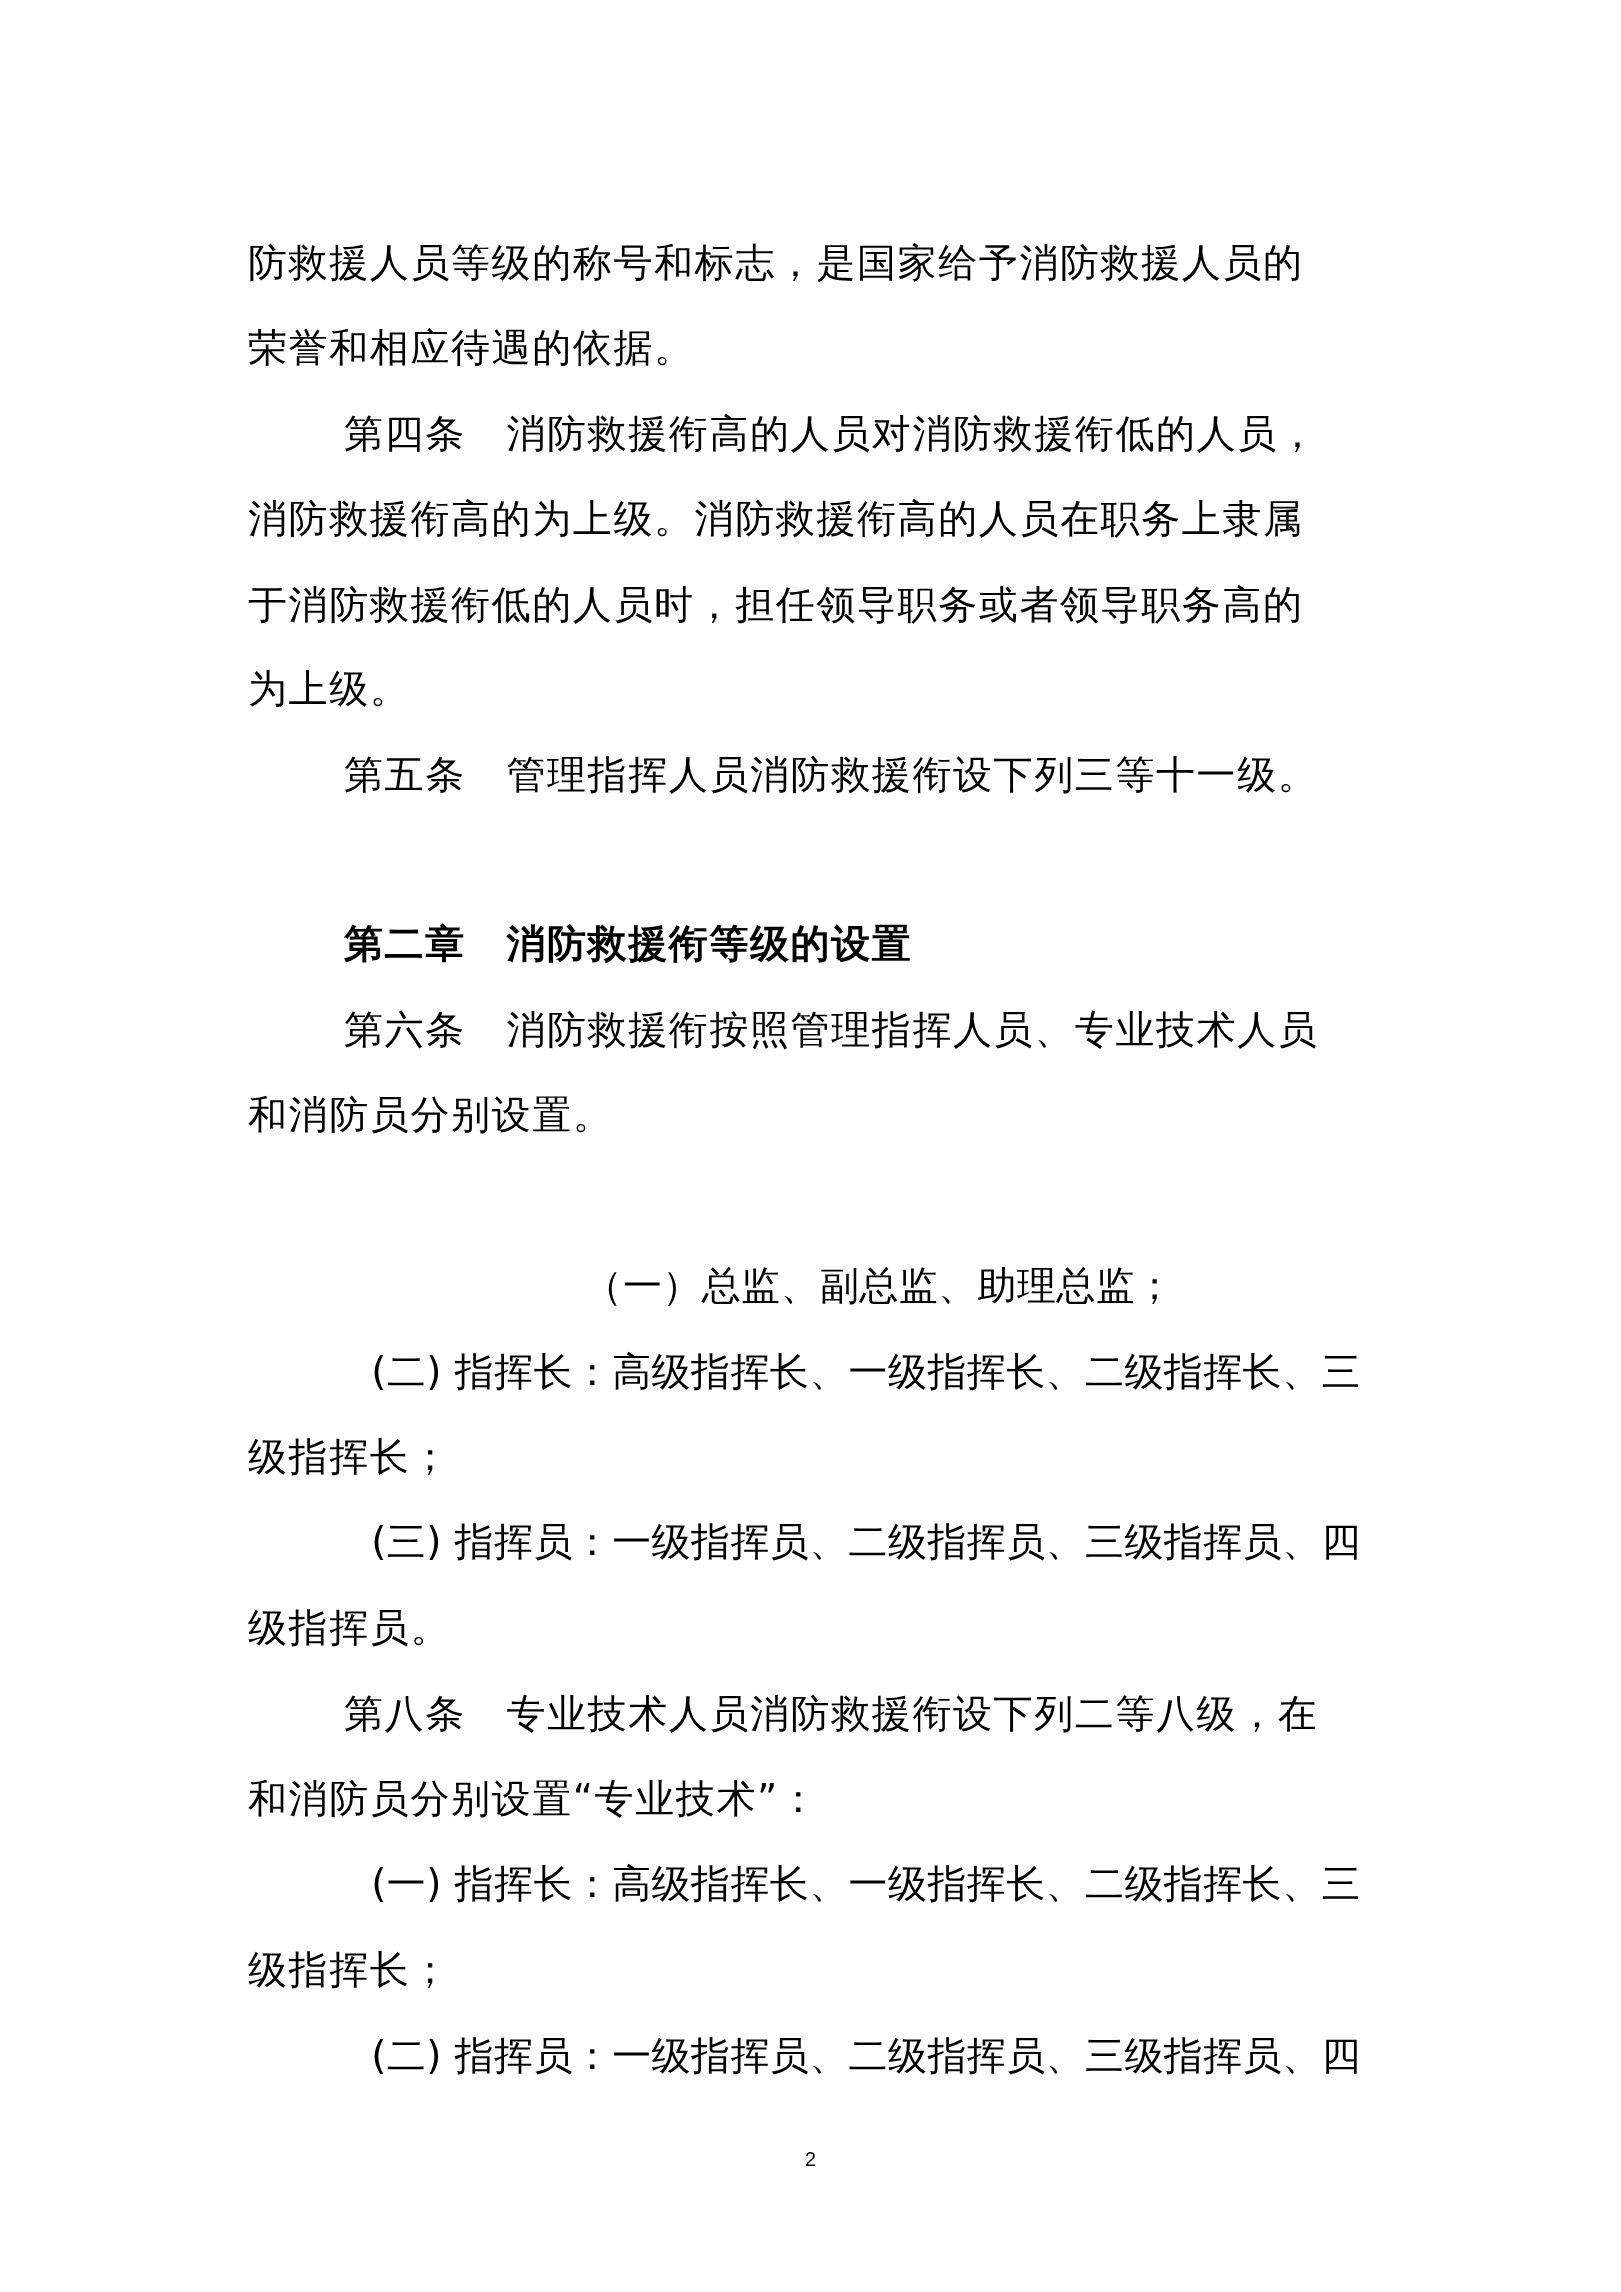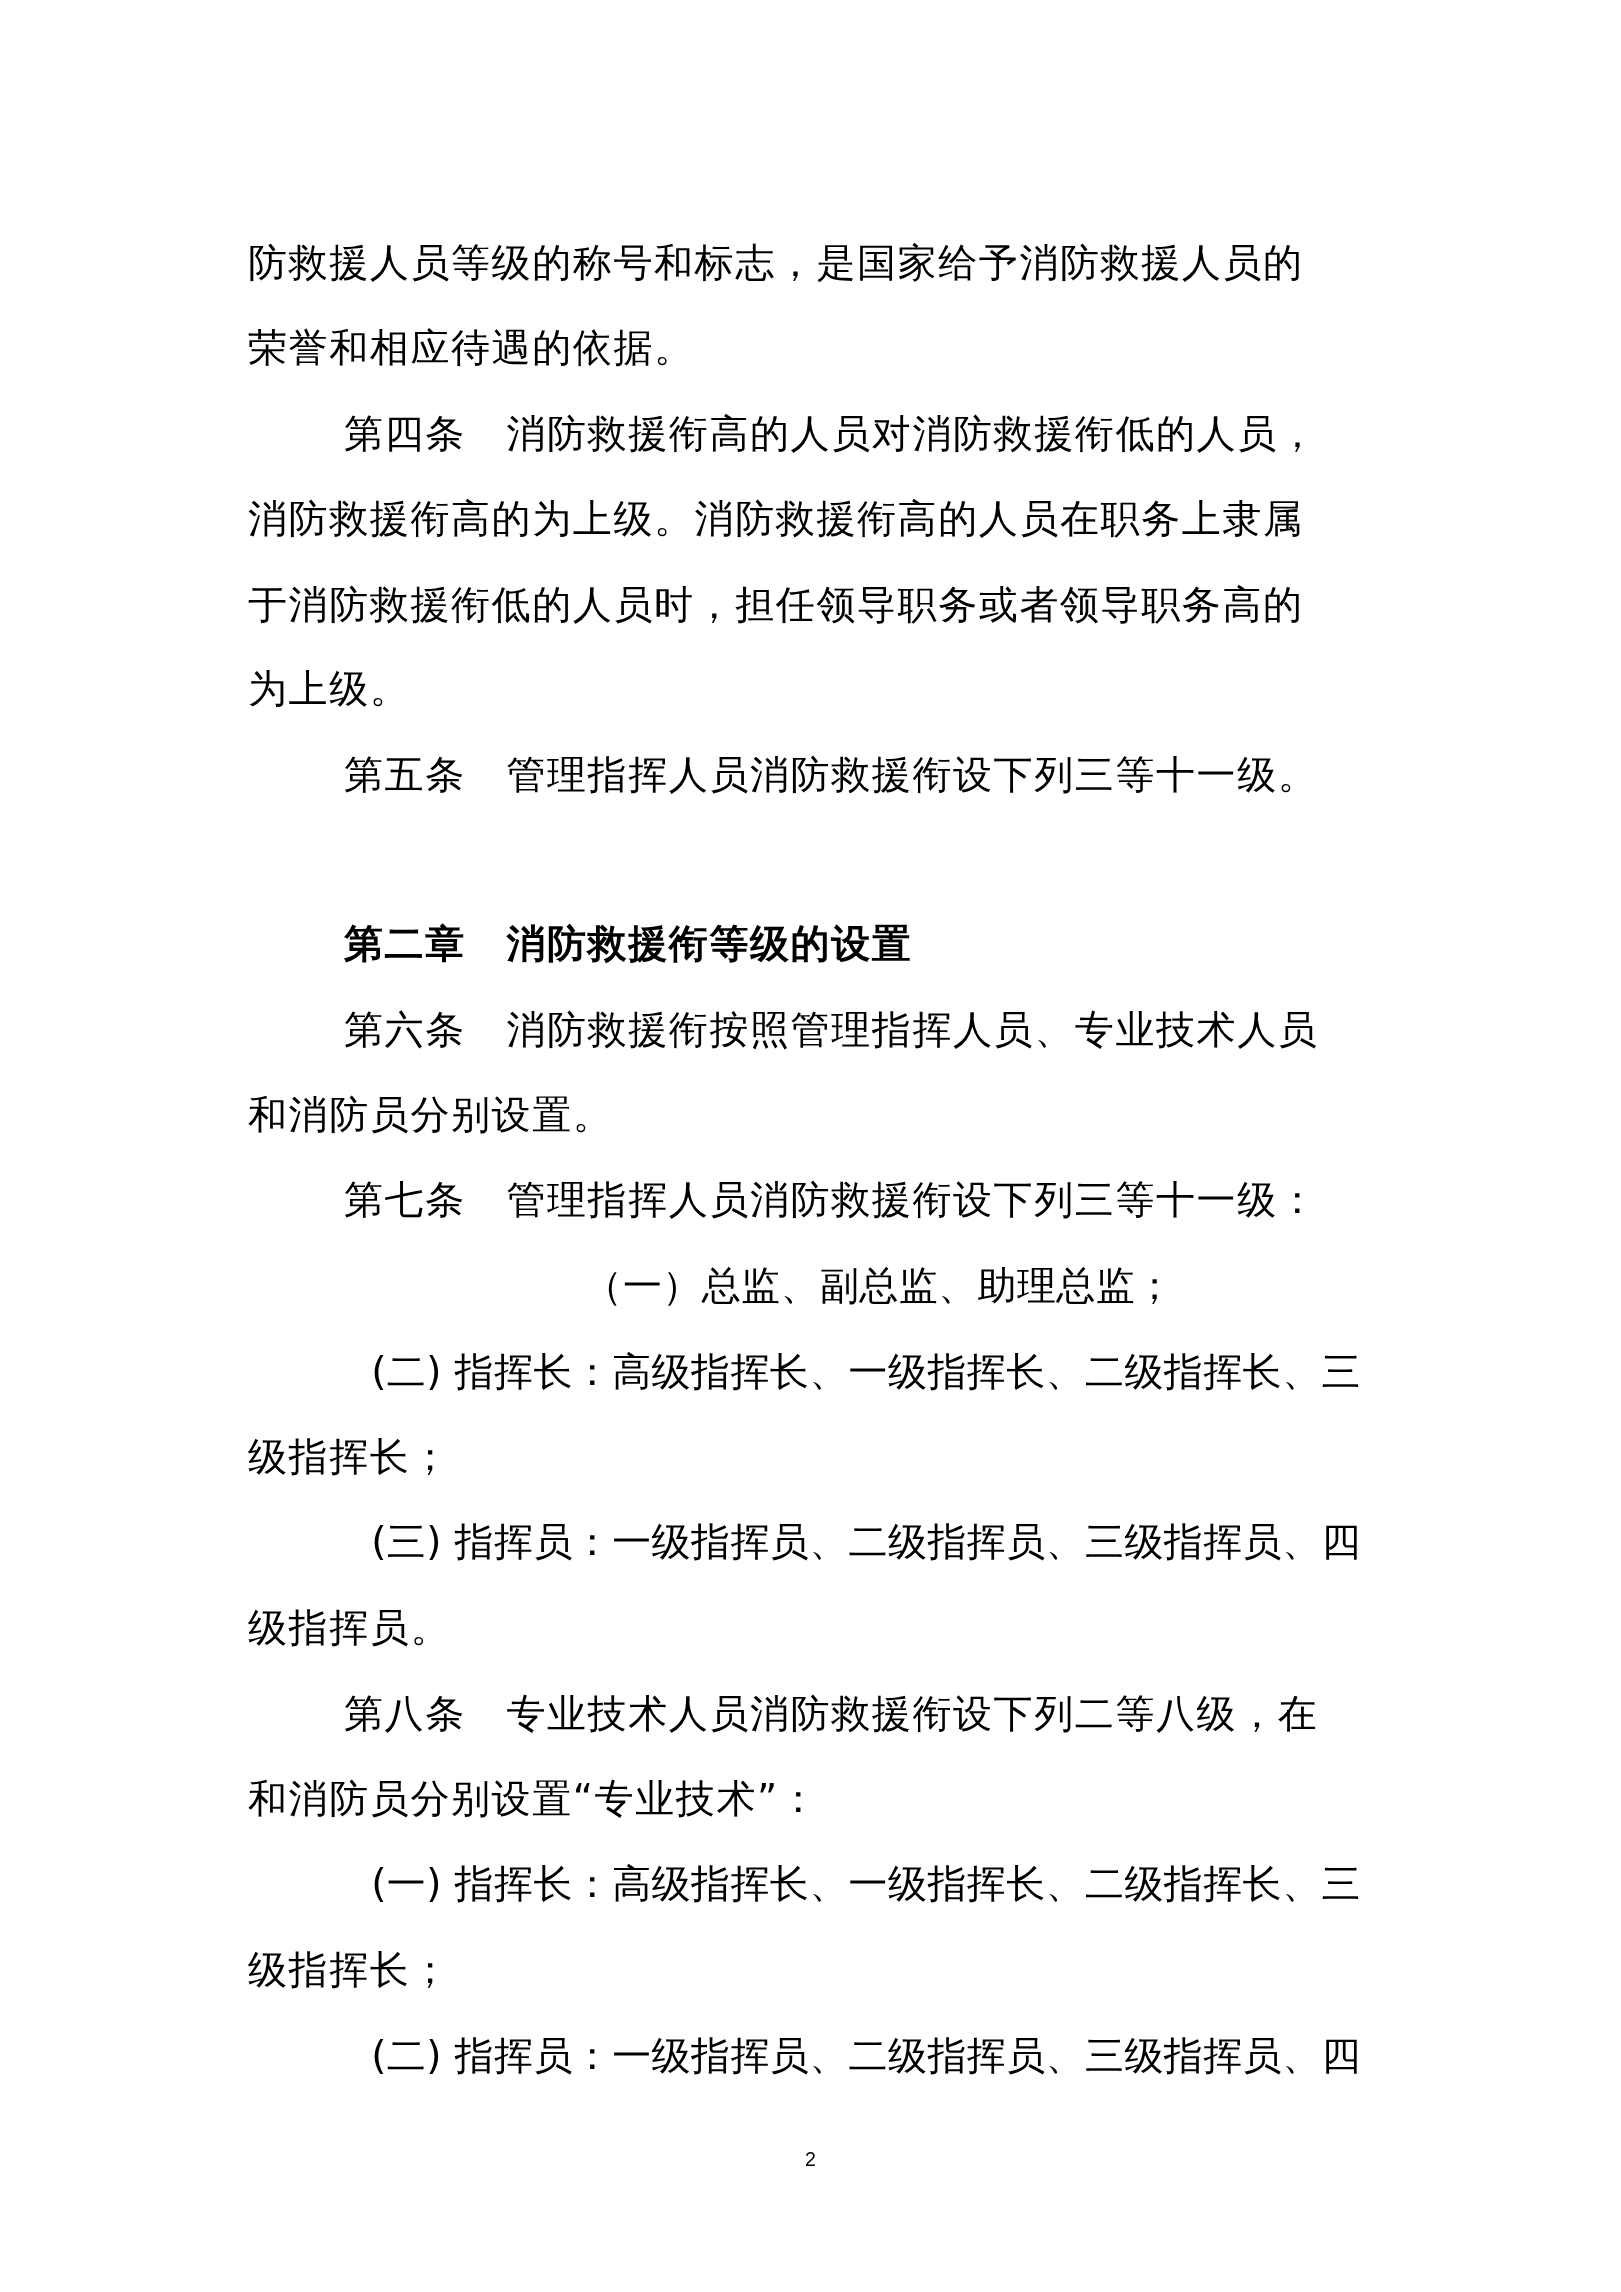--- a/index.html
+++ b/index.html
@@ -29,21 +29,20 @@
   <div class="line indent" style="top:407px">第四条　消防救援衔高的人员对消防救援衔低的人员，</div>
   <div class="line" style="top:492px">消防救援衔高的为上级。消防救援衔高的人员在职务上隶属</div>
   <div class="line" style="top:578px">于消防救援衔低的人员时，担任领导职务或者领导职务高的</div>
   <div class="line" style="top:662px">为上级。</div>
   <div class="line indent" style="top:748px">第五条　管理指挥人员消防救援衔设下列三等十一级。</div>
 
   <div class="line indent bold" style="top:917px">第二章　消防救援衔等级的设置</div>
 
   <div class="line indent" style="top:1003px">第六条　消防救援衔按照管理指挥人员、专业技术人员</div>
   <div class="line" style="top:1088px">和消防员分别设置。</div>
-  <div class="line indent" style="top:1173px">第七条　管理指挥人员消防救援衔设下列三等十一级：</div>
   <div class="line item item-first" style="top:1259px">（一）总监、副总监、助理总监；</div>
   <div class="line item" style="top:1345px">(二) 指挥长：高级指挥长、一级指挥长、二级指挥长、三</div>
   <div class="line" style="top:1430px">级指挥长；</div>
   <div class="line item" style="top:1515px">(三) 指挥员：一级指挥员、二级指挥员、三级指挥员、四</div>
   <div class="line" style="top:1601px">级指挥员。</div>
   <div class="line indent" style="top:1687px">第八条　专业技术人员消防救援衔设下列二等八级，在</div>
   <div class="line" style="top:1772px">和消防员分别设置“专业技术”：</div>
   <div class="line item" style="top:1857px">(一) 指挥长：高级指挥长、一级指挥长、二级指挥长、三</div>
   <div class="line" style="top:1943px">级指挥长；</div>
   <div class="line item" style="top:2029px">(二) 指挥员：一级指挥员、二级指挥员、三级指挥员、四</div>

